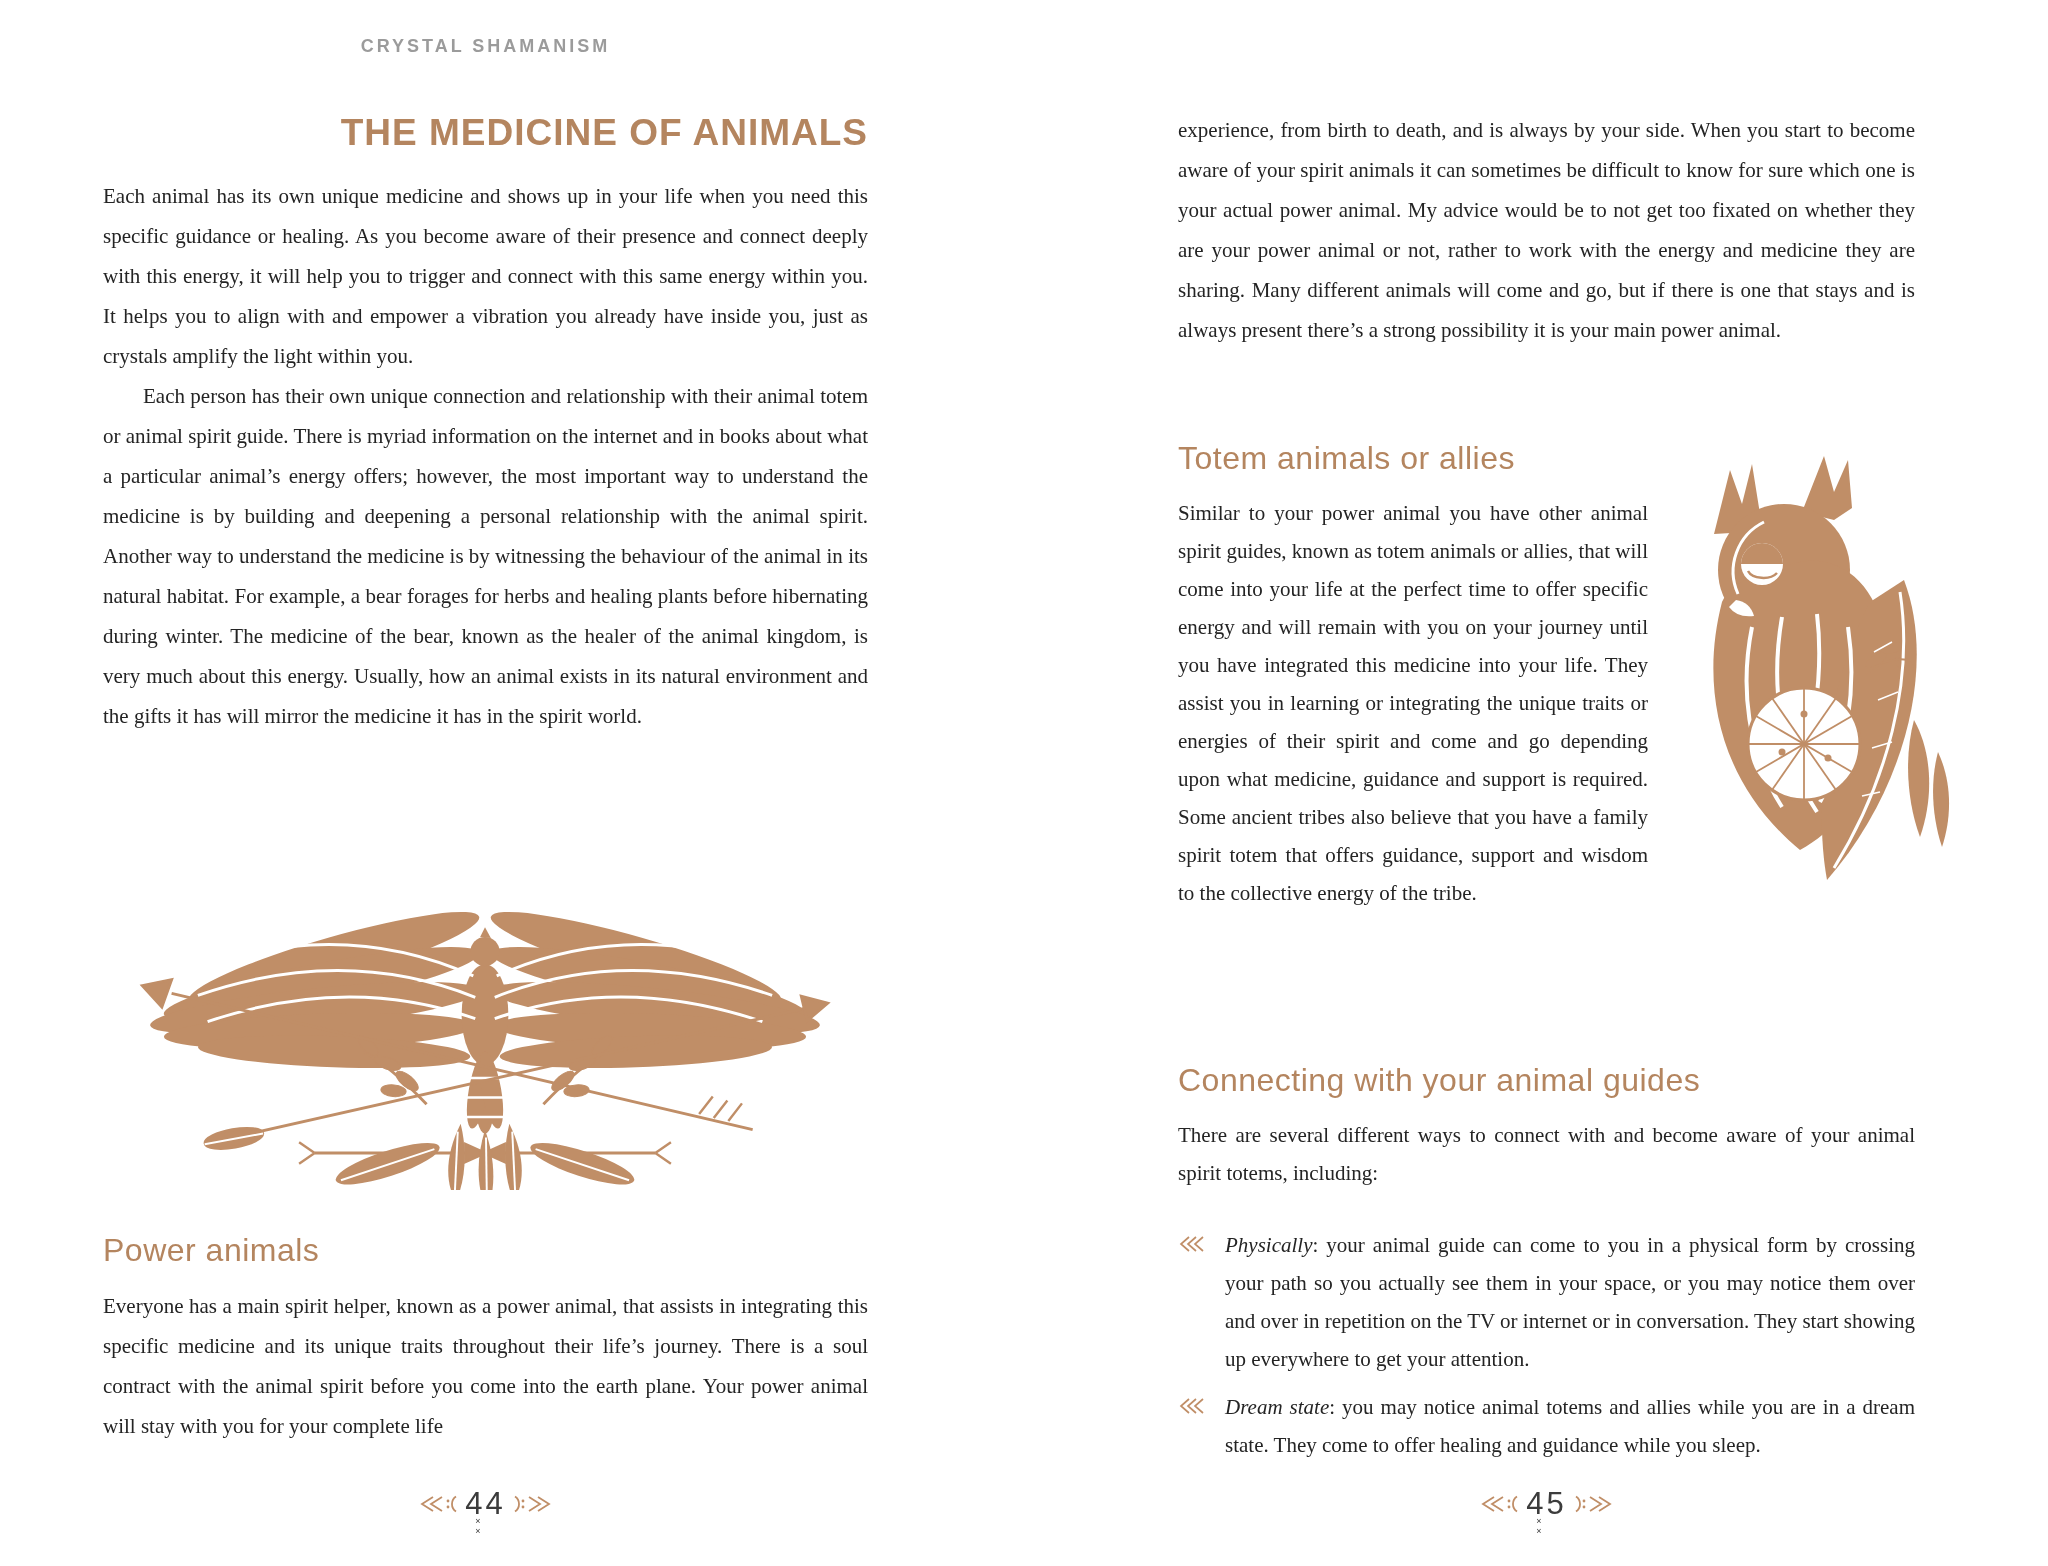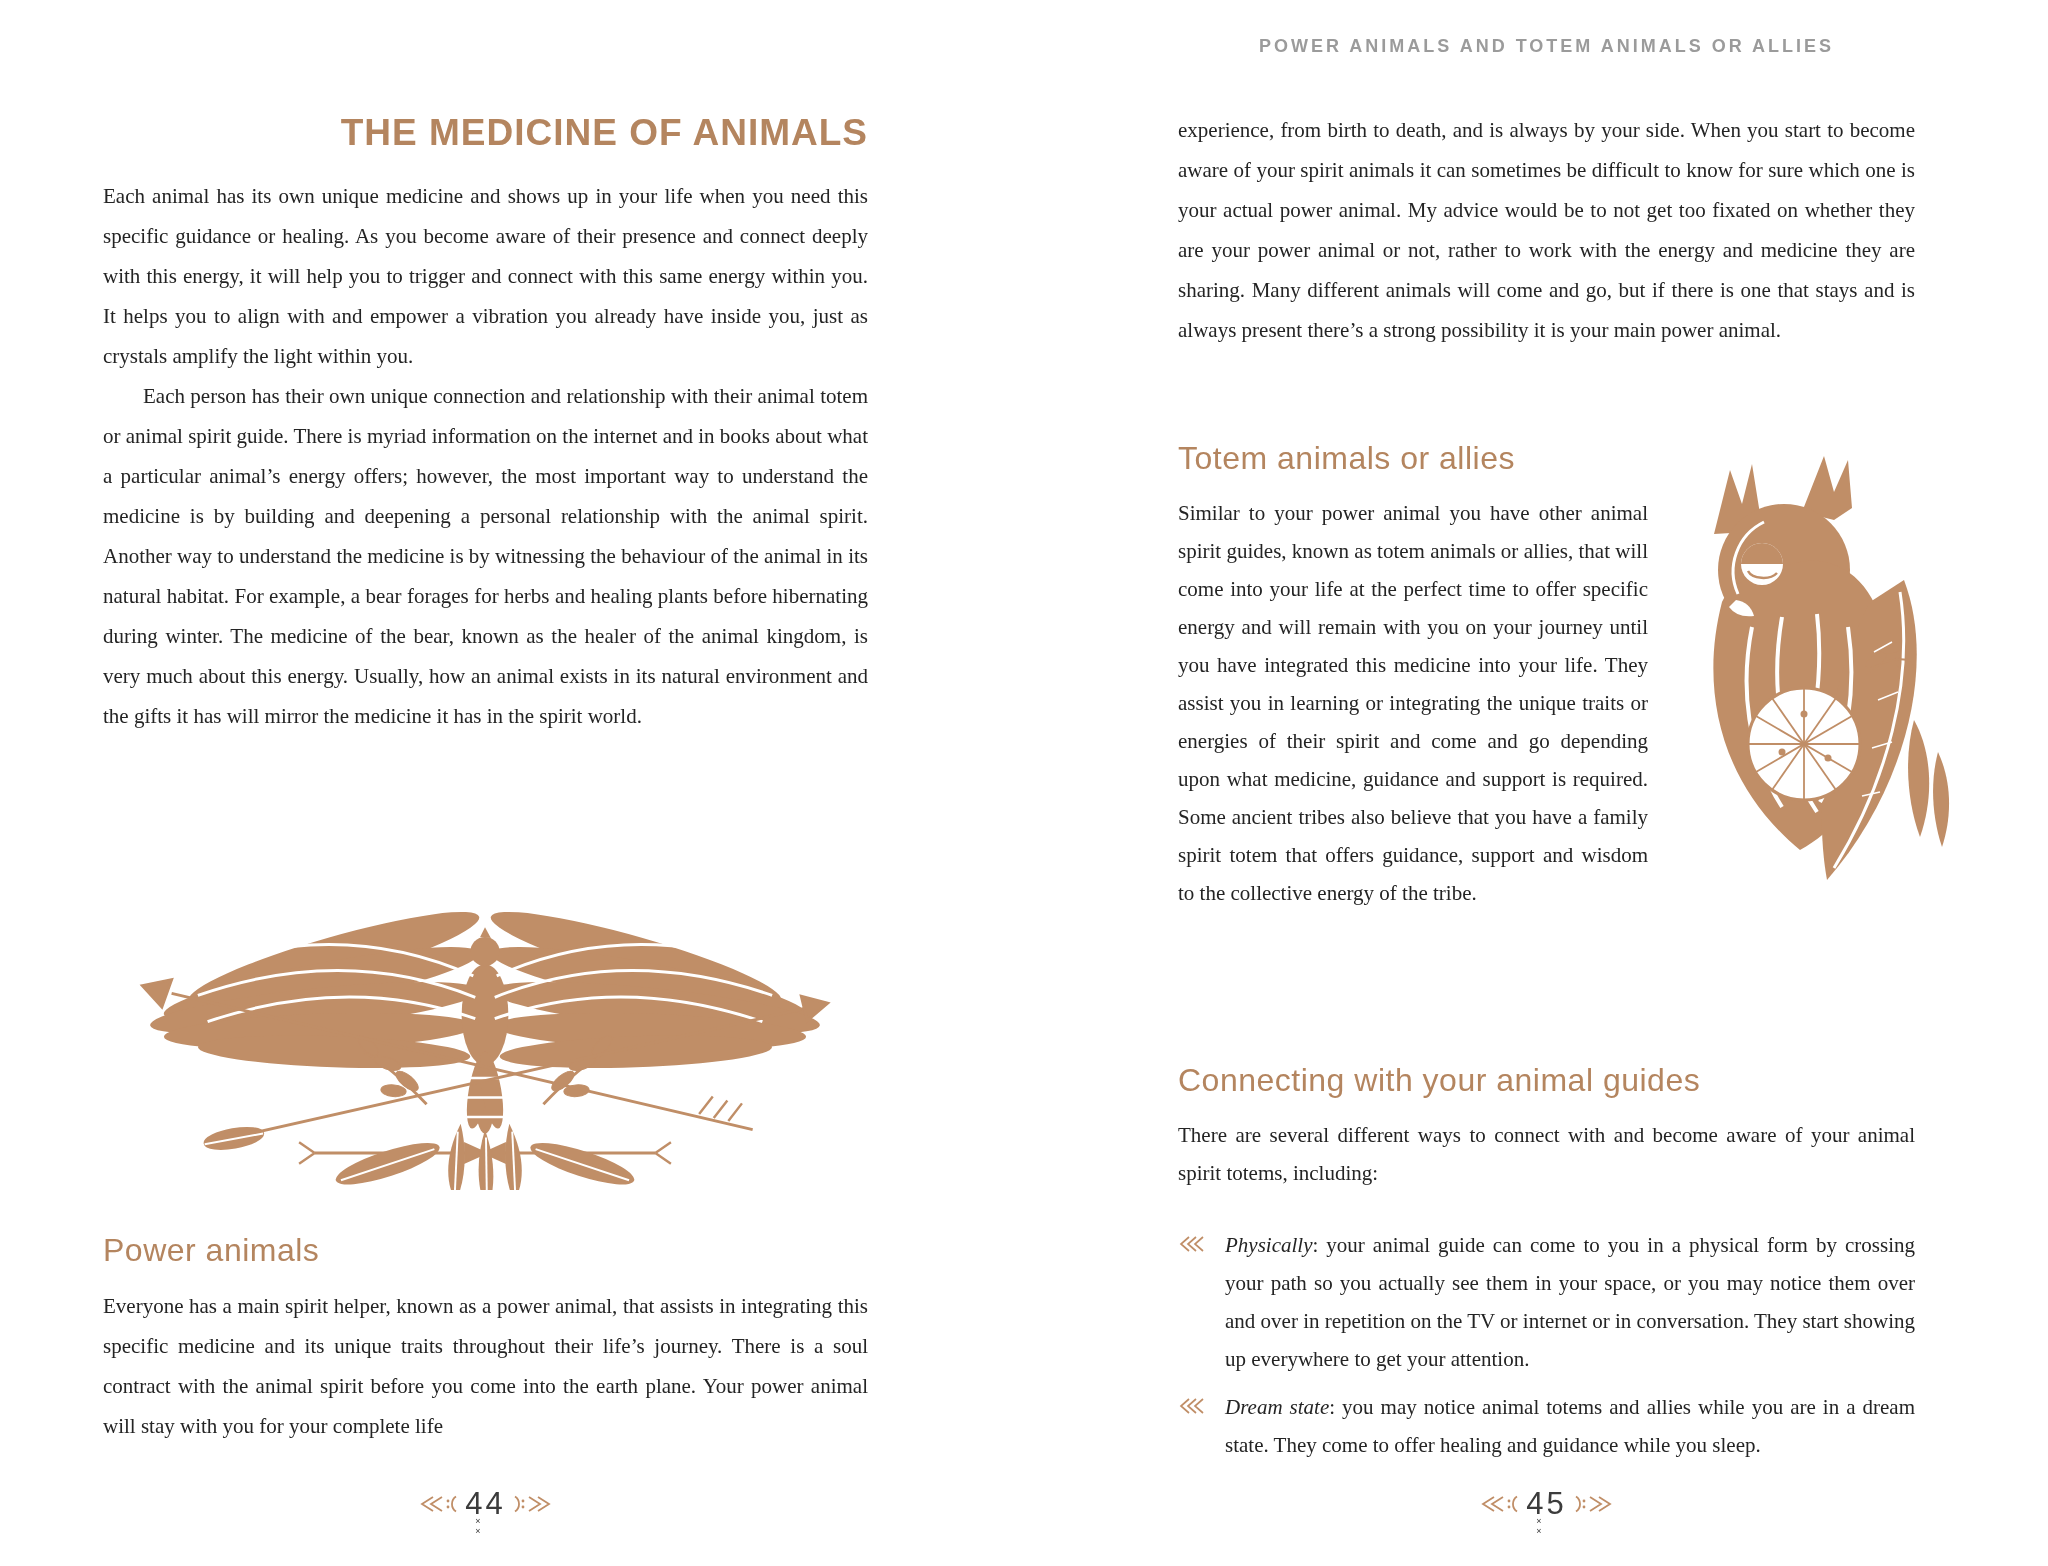--- a/index.html
+++ b/index.html
@@ -46,20 +46,21 @@
   }
   svg{display:block;}
 </style>
 </head>
 <body>
 
 <div id="spread">
 
   <div class="abs" style="left:0;top:0;width:1024px;height:1566px;">
 
+    <div class="abs running-head" style="left:103px;top:36px;width:765px;">CRYSTAL SHAMANISM</div>
 
     <div class="abs page-title" style="left:103px;top:112px;width:765px;">THE MEDICINE OF ANIMALS</div>
 
     <div class="abs body-text" style="left:103px;top:176px;width:765px;">
       <p>Each animal has its own unique medicine and shows up in your life when you need this specific guidance or healing. As you become aware of their presence and connect deeply with this energy, it will help you to trigger and connect with this same energy within you. It helps you to align with and empower a vibration you already have inside you, just as crystals amplify the light within you.</p>
       <p class="indent">Each person has their own unique connection and relationship with their animal totem or animal spirit guide. There is myriad information on the internet and in books about what a particular animal’s energy offers; however, the most important way to understand the medicine is by building and deepening a personal relationship with the animal spirit. Another way to understand the medicine is by witnessing the behaviour of the animal in its natural habitat. For example, a bear forages for herbs and healing plants before hibernating during winter. The medicine of the bear, known as the healer of the animal kingdom, is very much about this energy. Usually, how an animal exists in its natural environment and the gifts it has will mirror the medicine it has in the spirit world.</p>
     </div>
 
     <div class="abs" style="left:115px;top:898px;">
       <svg width="740" height="292" viewBox="0 0 760 300">
@@ -169,21 +170,20 @@
             <circle cx="31" cy="14" r="1.4" fill="#c08e67" stroke="none"></circle>
             <path d="M39,3.5 A9,9 0 0 0 39,18.5"></path>
           </g>
         </svg>
       </span>
     </div>
   </div>
 
   <div class="abs" style="left:1024px;top:0;width:1024px;height:1566px;">
 
-    <div class="abs running-head" style="left:154px;top:36px;width:737px;">POWER ANIMALS AND TOTEM ANIMALS OR ALLIES</div>
 
     <div class="abs body-text" style="left:154px;top:110px;width:737px;">
       <p>experience, from birth to death, and is always by your side. When you start to become aware of your spirit animals it can sometimes be difficult to know for sure which one is your actual power animal. My advice would be to not get too fixated on whether they are your power animal or not, rather to work with the energy and medicine they are sharing. Many different animals will come and go, but if there is one that stays and is always present there’s a strong possibility it is your main power animal.</p>
     </div>
 
     <div class="abs subhead" style="left:154px;top:440px;">Totem animals or allies</div>
 
     <div class="abs body-text narrow" style="left:154px;top:494px;width:470px;">
       <p>Similar to your power animal you have other animal spirit guides, known as totem animals or allies, that will come into your life at the perfect time to offer specific energy and will remain with you on your journey until you have integrated this medicine into your life. They assist you in learning or integrating the unique traits or energies of their spirit and come and go depending upon what medicine, guidance and support is required. Some ancient tribes also believe that you have a family spirit totem that offers guidance, support and wisdom to the collective energy of the tribe.</p>
     </div>

